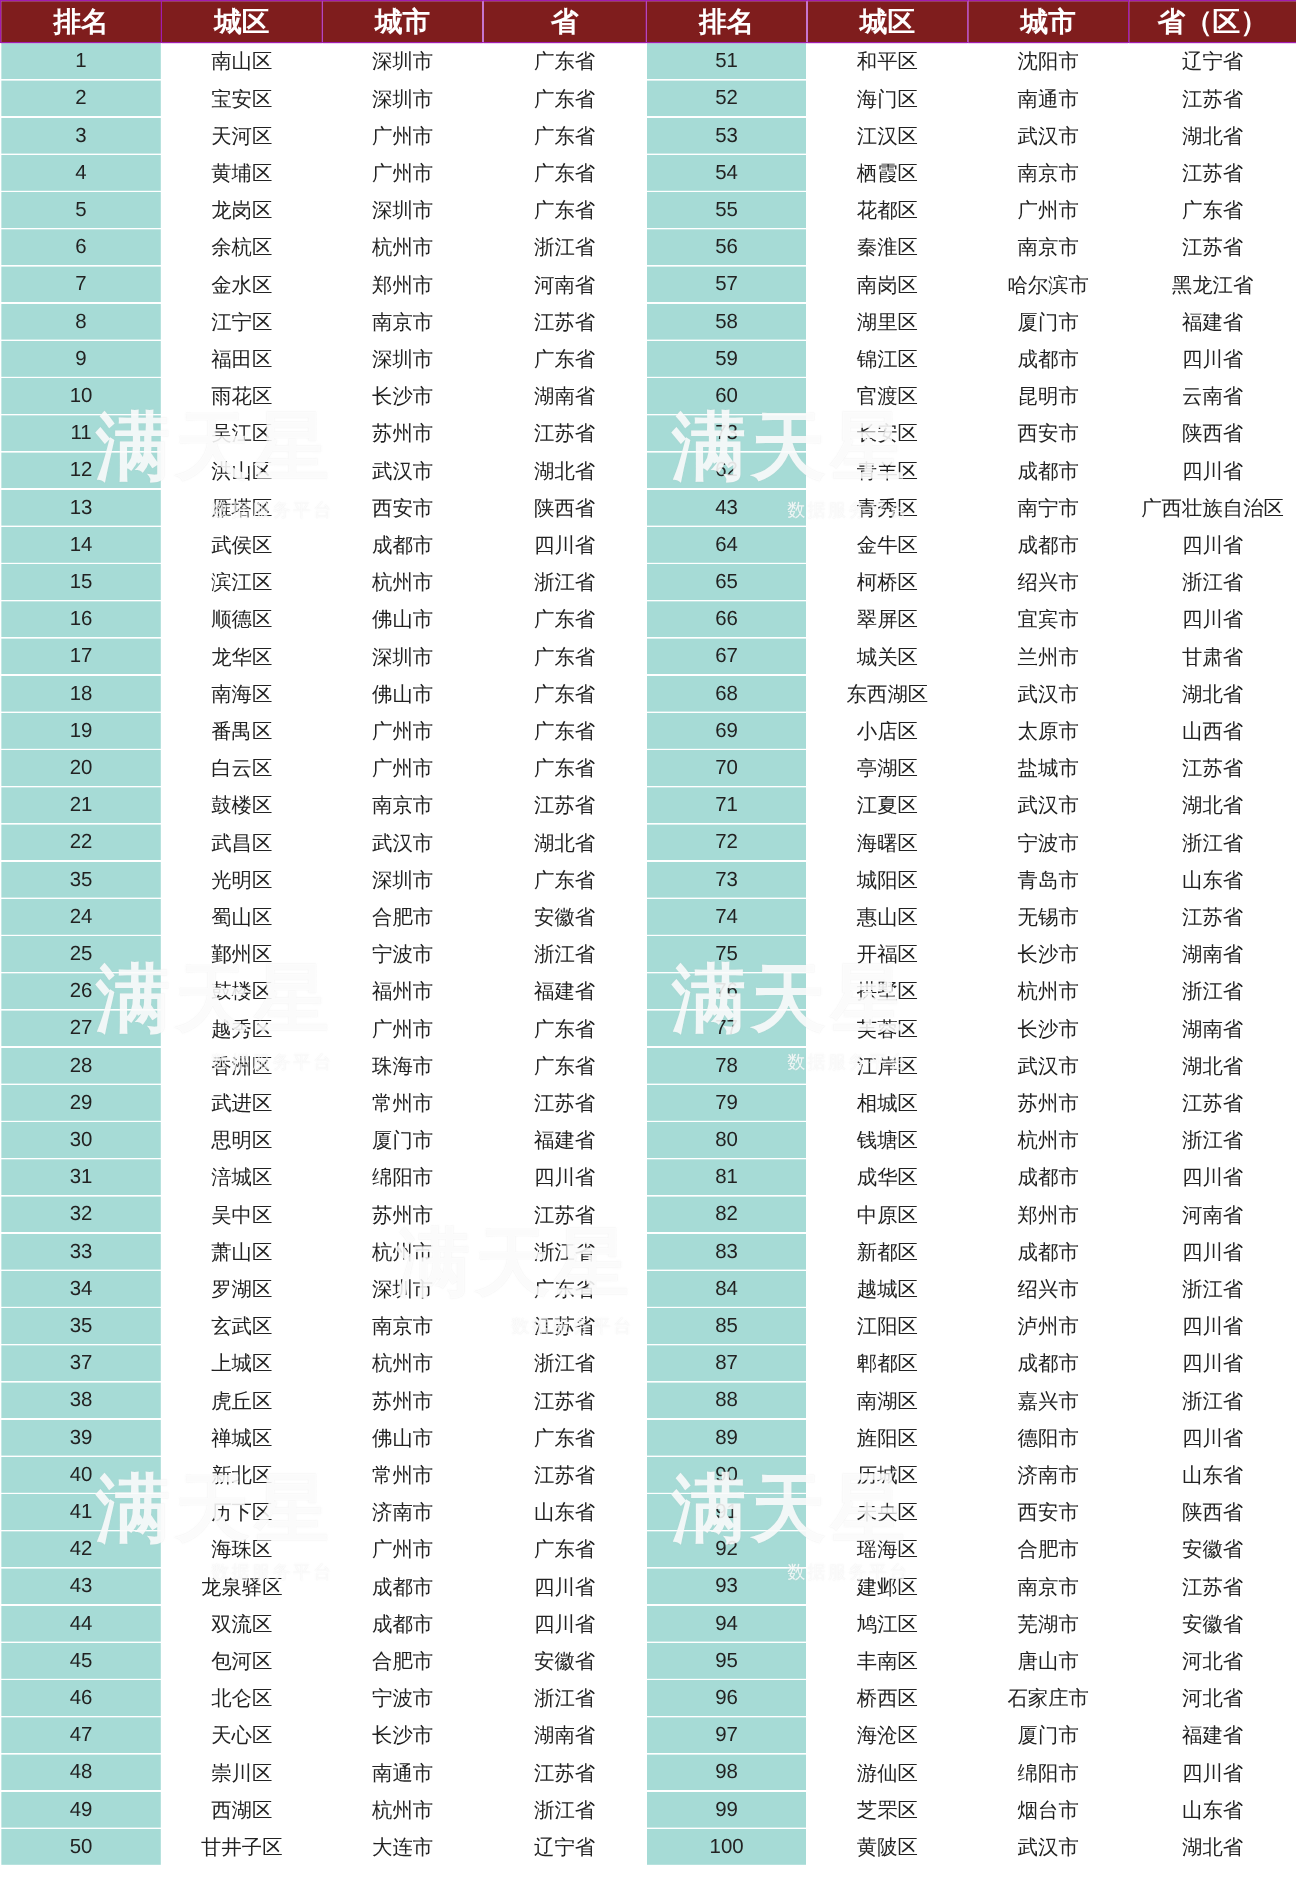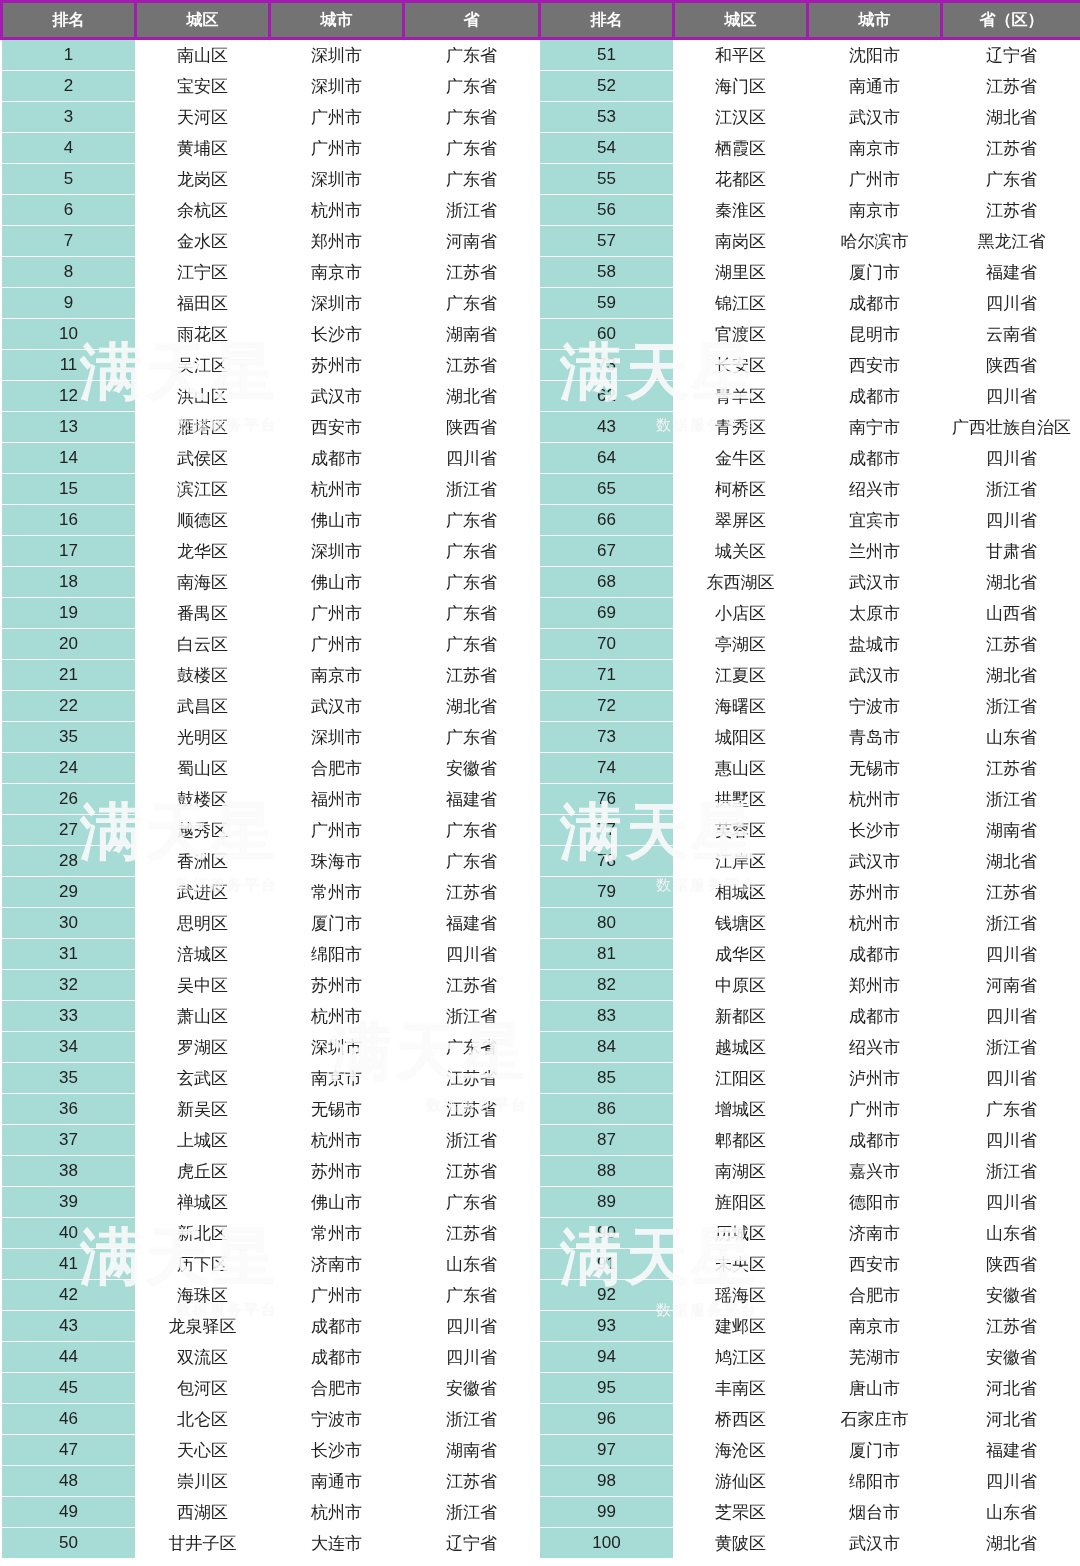--- a/index.html
+++ b/index.html
@@ -41,26 +41,26 @@
     text-align: center;
     vertical-align: middle;
     font-size: 17px;
     color: #222222;
     height: 30px;
     padding: 0;
     white-space: nowrap;
     overflow: hidden;
   }
   table.rank-table thead th {
-    background: #737373;
+    background: #7f1d1d;
     color: #ffffff;
     font-weight: bold;
-    font-size: 16px;
+    font-size: 23px;
     height: 34px;
-    border: 3px solid #a21caf;
+    border: 1px solid #a21caf;
   }
   td.rank-cell {
     background: #a6dbd6;
     color: #1d1d1d;
     font-size: 16px;
   }
   td.data-cell {
     background: #ffffff;
     color: #1f1f1f;
     border-left: 1px solid #d9d9d9;
@@ -367,20 +367,30 @@
           <td class="rank-cell">24</td>
           <td class="data-cell">蜀山区</td>
           <td class="data-cell">合肥市</td>
           <td class="data-cell">安徽省</td>
           <td class="rank-cell">74</td>
           <td class="data-cell">惠山区</td>
           <td class="data-cell">无锡市</td>
           <td class="data-cell prov-last">江苏省</td>
         </tr>
         <tr>
+          <td class="rank-cell">25</td>
+          <td class="data-cell">鄞州区</td>
+          <td class="data-cell">宁波市</td>
+          <td class="data-cell">浙江省</td>
+          <td class="rank-cell">75</td>
+          <td class="data-cell">开福区</td>
+          <td class="data-cell">长沙市</td>
+          <td class="data-cell prov-last">湖南省</td>
+        </tr>
+        <tr>
           <td class="rank-cell">26</td>
           <td class="data-cell">鼓楼区</td>
           <td class="data-cell">福州市</td>
           <td class="data-cell">福建省</td>
           <td class="rank-cell">76</td>
           <td class="data-cell">拱墅区</td>
           <td class="data-cell">杭州市</td>
           <td class="data-cell prov-last">浙江省</td>
         </tr>
         <tr>
@@ -465,30 +475,20 @@
         </tr>
         <tr>
           <td class="rank-cell">35</td>
           <td class="data-cell">玄武区</td>
           <td class="data-cell">南京市</td>
           <td class="data-cell">江苏省</td>
           <td class="rank-cell">85</td>
           <td class="data-cell">江阳区</td>
           <td class="data-cell">泸州市</td>
           <td class="data-cell prov-last">四川省</td>
-        </tr>
-        <tr>
-          <td class="rank-cell">36</td>
-          <td class="data-cell">新吴区</td>
-          <td class="data-cell">无锡市</td>
-          <td class="data-cell">江苏省</td>
-          <td class="rank-cell">86</td>
-          <td class="data-cell">增城区</td>
-          <td class="data-cell">广州市</td>
-          <td class="data-cell prov-last">广东省</td>
         </tr>
         <tr>
           <td class="rank-cell">37</td>
           <td class="data-cell">上城区</td>
           <td class="data-cell">杭州市</td>
           <td class="data-cell">浙江省</td>
           <td class="rank-cell">87</td>
           <td class="data-cell">郫都区</td>
           <td class="data-cell">成都市</td>
           <td class="data-cell prov-last">四川省</td>

